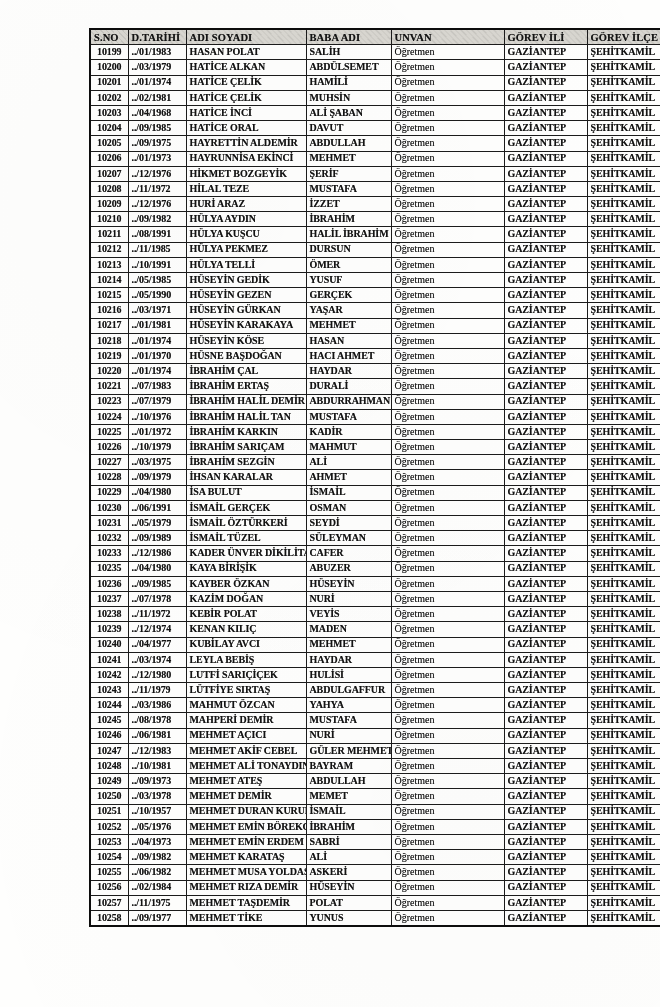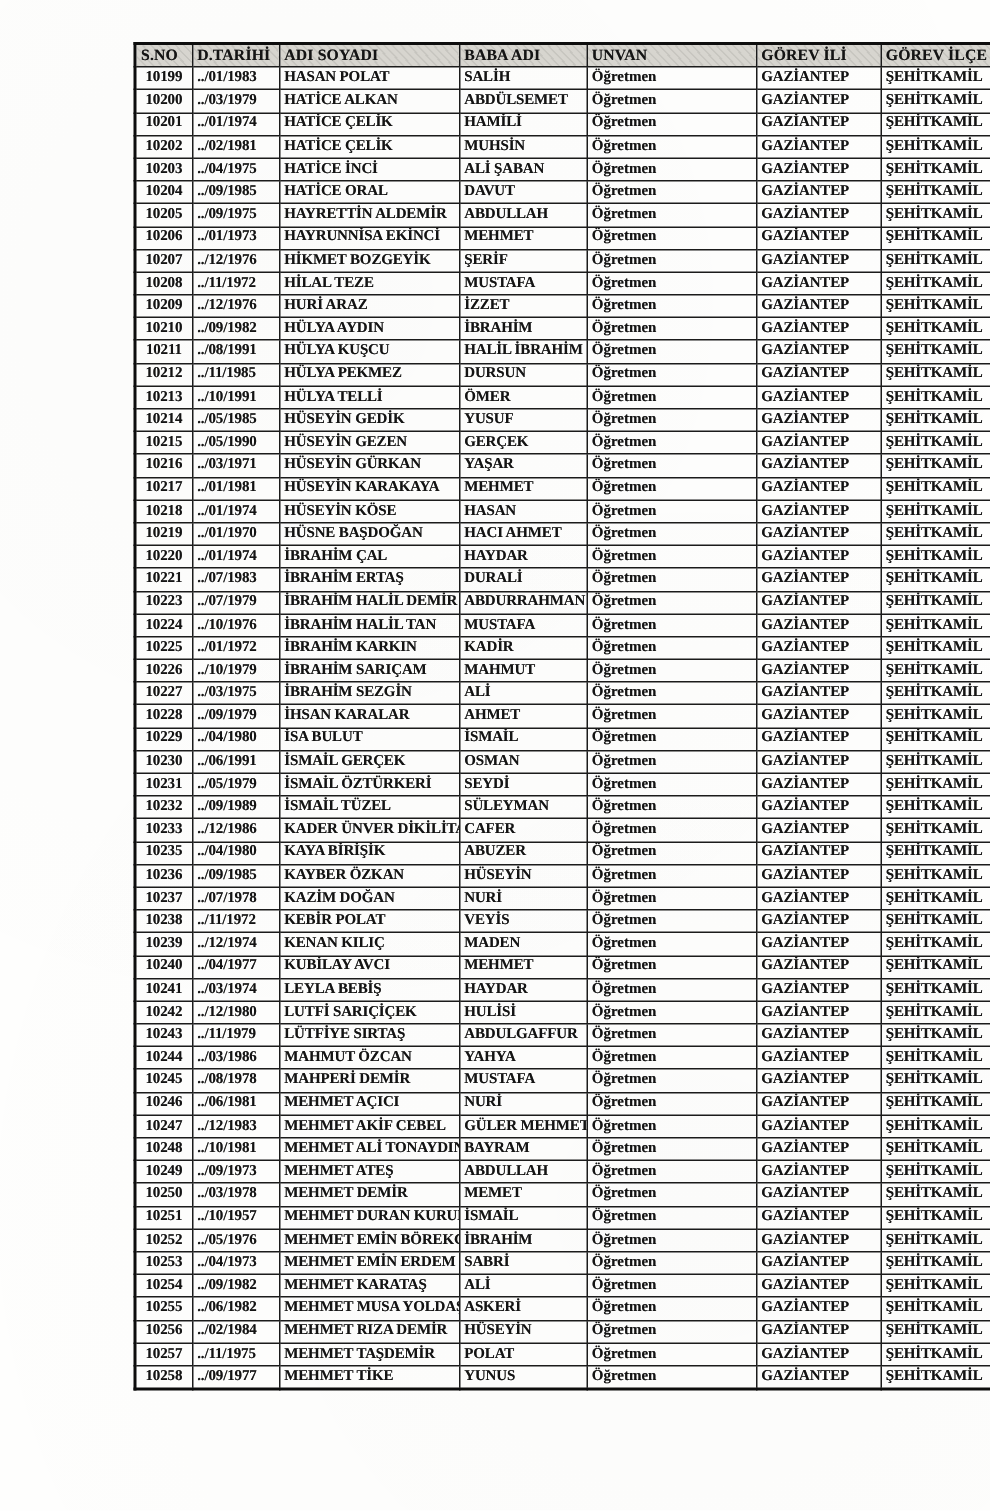--- a/index.html
+++ b/index.html
@@ -49,21 +49,21 @@
       rgba(110,110,105,0.16) 0 1px,
       transparent 1px 4px
     );
   }
   .doc-table td {
     font-size: 10px;
     font-weight: bold;
     letter-spacing: -0.1px;
   }
   .doc-table td.col-title {
-    font-weight: bold;
+    font-weight: normal;
     font-size: 10px;
     letter-spacing: 0;
   }
   .doc-table td.col-sno { text-align: center; }
   
   .doc-table td, .doc-table th {
     text-shadow: 0 0 0.4px rgba(20,20,20,0.55);
   }
 </style>
 </head>
@@ -123,21 +123,21 @@
           <td class="col-sno">10202</td>
           <td class="col-date">../02/1981</td>
           <td class="col-name">HATİCE ÇELİK</td>
           <td class="col-father">MUHSİN</td>
           <td class="col-title">Öğretmen</td>
           <td class="col-province">GAZİANTEP</td>
           <td class="col-district">ŞEHİTKAMİL</td>
         </tr>
         <tr>
           <td class="col-sno">10203</td>
-          <td class="col-date">../04/1975</td>
+          <td class="col-date">../04/1968</td>
           <td class="col-name">HATİCE İNCİ</td>
           <td class="col-father">ALİ ŞABAN</td>
           <td class="col-title">Öğretmen</td>
           <td class="col-province">GAZİANTEP</td>
           <td class="col-district">ŞEHİTKAMİL</td>
         </tr>
         <tr>
           <td class="col-sno">10204</td>
           <td class="col-date">../09/1985</td>
           <td class="col-name">HATİCE ORAL</td>

